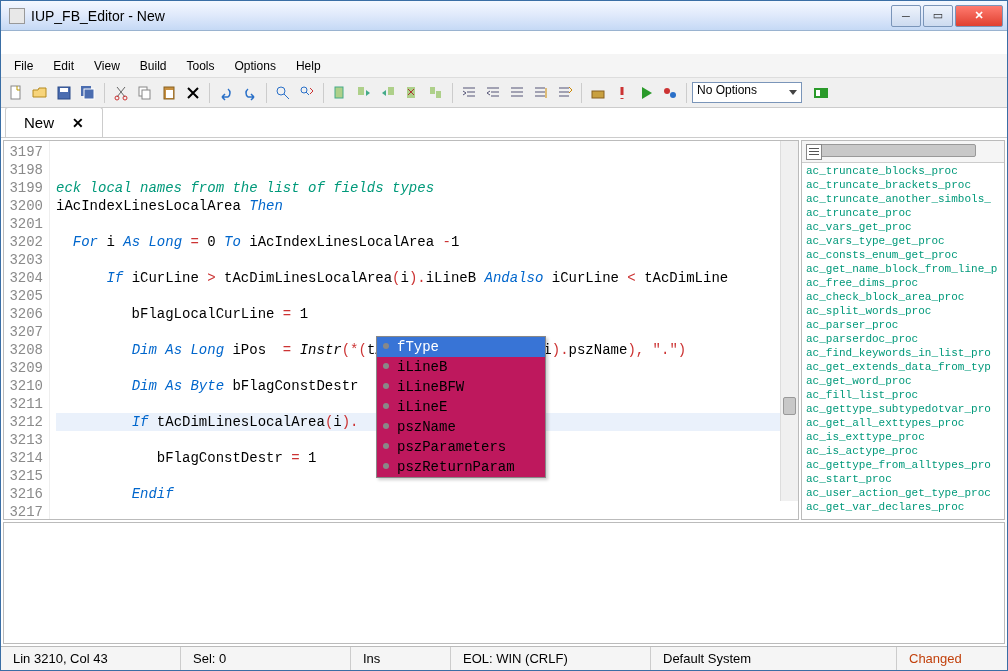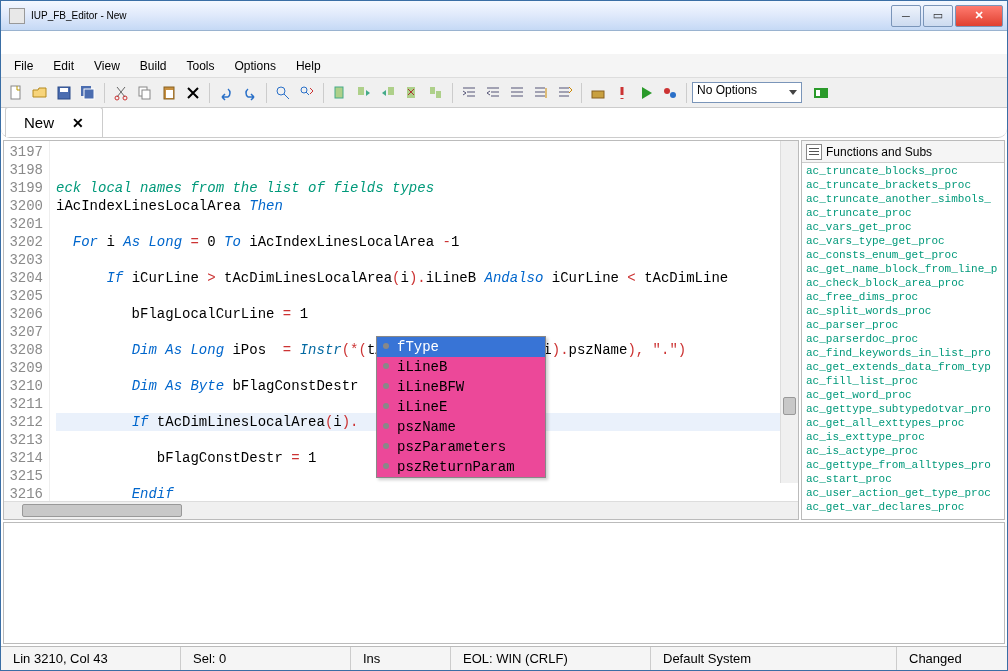--- a/index.html
+++ b/index.html
@@ -1,66 +1,66 @@
 <!DOCTYPE html>
 <html><head>
 <meta charset="utf-8">
 <style>
   * { box-sizing: border-box; margin: 0; padding: 0; }
   body { font-family: Tahoma, Arial, sans-serif; font-size: 12px; background: #f0f0f0; overflow: hidden; width: 1008px; height: 671px; }
   .window { width: 1008px; height: 671px; display: flex; flex-direction: column; border: 1px solid #3a6ea5; background: #fff; }
   .titlebar { height: 30px; background: linear-gradient(to bottom, #f4f8ff, #dfe9fb, #c5d9f5); display: flex; align-items: center; padding: 0 4px 0 8px; color: #000; border-bottom: 1px solid #9ab3d0; }
   .title-icon { width: 16px; height: 16px; background: #e8e8e8; border: 1px solid #999; margin-right: 6px; }
-  .title-text { flex: 1; font-size: 10px; }
+  .title-text { flex: 1; font-size: 14px; }
   .win-btns { display: flex; gap: 0; }
   .win-btn { width: 30px; height: 22px; background: linear-gradient(to bottom,#eef3fb,#cddbf0); border: 1px solid #7a95b9; border-radius: 2px; margin-left: 2px; display:flex; align-items:center; justify-content:center; font-size:11px; color:#333; }
   .win-btn.close { width: 48px; background: linear-gradient(to bottom,#ff7b6f,#e04030); color:#fff; font-weight:bold; }
   .menubar { height: 24px; background: #f5f5f5; display: flex; align-items: center; padding: 0 4px; gap: 2px; border-bottom: 1px solid #ddd; margin-top: 23px; }
   .menu-item { padding: 3px 9px; cursor: default; }
   .toolbar { height: 30px; background: #f0f0f0; display: flex; align-items: center; padding: 2px 4px; gap: 2px; border-bottom: 1px solid #ccc; }
   .tbtn { width: 22px; height: 22px; display:flex; align-items:center; justify-content:center; border: 1px solid transparent; border-radius:2px; }
   .tbtn svg { width:16px; height:16px; }
   .sep { width:1px; height:20px; background:#ccc; margin: 0 3px; }
   .combo { width: 110px; height: 21px; border: 1px solid #7a95b9; background: #fff; font-size: 12px; display:flex; padding: 0 4px; position:relative; }
   .combo::after { content:""; position:absolute; right:4px; top:7px; border-left:4px solid transparent; border-right:4px solid transparent; border-top:5px solid #444; }
-  .tab-row { height: 30px; background: #fff; display:flex; align-items:flex-end; border-bottom: 1px solid #ccc; padding-left: 4px; border-radius: 9px; }
+  .tab-row { height: 30px; background: #fff; display:flex; align-items:flex-end; border-bottom: 1px solid #ccc; padding-left: 4px; }
   .tab { padding: 6px 18px; border: 1px solid #ccc; border-bottom: none; background: #fff; border-radius: 3px 3px 0 0; display:flex; align-items:center; gap: 18px; font-size: 15px; }
   .tab-close { font-size: 14px; font-weight: bold; cursor:default; }
   .main-area { flex: 1; display:flex; min-height:0; }
-  .editor-pane { flex: 1; display:flex; flex-direction:column; border: 1px solid #bbb; margin: 2px; position:relative; background:#fff; }
+  .editor-pane { flex: 1; display:flex; flex-direction:row; border: 1px solid #bbb; margin: 2px; position:relative; background:#fff; }
   .code-area { flex:1; display:flex; overflow:hidden; position:relative; font-family: "Courier New", monospace; font-size: 14px; line-height: 18px; }
   .gutter { width: 46px; background: #fff; color: #8a8a8a; text-align:right; padding: 2px 6px 0 0; border-right: 1px solid #eee; user-select:none; }
   .code-canvas { flex:1; padding: 2px 0 0 6px; white-space: pre; overflow:hidden; position:relative; }
   .line { height: 18px; }
   .line.highlight { background: #eaf1fb; }
   .kw { color: #0066cc; font-style: italic; }
-  .fn { color: #0369a1; font-style: italic; }
+  .fn { color: #000000; font-style: italic; }
   .op { color: #cc3333; }
   .str { color: #cc3333; }
   .cm { color: #00997a; font-style: italic; }
   .txt { color: #000; }
   .vscroll { position:absolute; right:0; top:0; bottom:18px; width:18px; background:#f0f0f0; border-left:1px solid #ddd; }
   .vscroll .thumb { position:absolute; top: 256px; height: 18px; left:2px; right:2px; background:#c8c8c8; border:1px solid #999; border-radius:2px; }
   .hscroll { height:18px; background:#f0f0f0; border-top:1px solid #ddd; position:relative; }
   .hscroll .hthumb { position:absolute; left:18px; width: 160px; top:2px; bottom:2px; background:#c8c8c8; border:1px solid #999; border-radius:2px; }
-  .autocomplete { position:absolute; top: 195px; left: 326px; width: 170px; background:#ec4899; border: 1px solid #888; font-family:"Courier New",monospace; font-size:14px; box-shadow: 2px 2px 3px rgba(0,0,0,0.2); z-index:10; }
+  .autocomplete { position:absolute; top: 195px; left: 326px; width: 170px; background:#be185d; border: 1px solid #888; font-family:"Courier New",monospace; font-size:14px; box-shadow: 2px 2px 3px rgba(0,0,0,0.2); z-index:10; }
   .ac-item { padding: 1px 8px 1px 20px; position:relative; }
   .ac-item::before { content:""; position:absolute; left:6px; top:6px; width:6px; height:6px; background:#888; border-radius:50%; }
   .ac-item.selected { background:#3874d6; color:#fff; }
   .side-pane { width: 204px; display:flex; flex-direction:column; border: 1px solid #bbb; margin: 2px 2px 2px 0; background: #fff; }
   .side-head { height: 22px; display:flex; align-items:center; gap:4px; border-bottom: 1px solid #ccc; padding: 0 4px; background:#f5f5f5; }
   .side-icon { width:16px; height:16px; background:#fff; border:1px solid #888; position:relative; }
   .side-icon::after { content:""; position:absolute; left:2px; right:2px; top:3px; height:1px; background:#555; box-shadow: 0 3px 0 #555, 0 6px 0 #555; }
   .side-list { flex:1; padding: 1px 0; overflow:hidden; font-family:"Courier New",monospace; font-size:11px; line-height: 14px; color:#00997a; }
   .side-list div { padding: 0 4px; white-space:nowrap; overflow:hidden; }
   .bottom-pane { height: 122px; border: 1px solid #bbb; margin: 0 2px 2px 2px; background:#fff; }
   .statusbar { height: 24px; border-top: 1px solid #bbb; display:flex; align-items:center; font-size: 13px; background: #f5f5f5; }
   .status-cell { padding: 0 12px; height:100%; display:flex; align-items:center; border-right: 1px solid #ccc; }
   .status-cell.flex { flex:1; }
-  .changed { color: #000000; }
+  .changed { color: #c2410c; }
 </style>
 </head>
 <body>
 
 <div class="window">
   <div class="titlebar">
     <div class="title-icon"></div>
     <div class="title-text">IUP_FB_Editor - New</div>
     <div class="win-btns">
       <div class="win-btn">─</div>
@@ -296,29 +296,29 @@
       </div>
       <div class="side-list" id="sidelist">
           <div>ac_truncate_blocks_proc</div>
           <div>ac_truncate_brackets_proc</div>
           <div>ac_truncate_another_simbols_</div>
           <div>ac_truncate_proc</div>
           <div>ac_vars_get_proc</div>
           <div>ac_vars_type_get_proc</div>
           <div>ac_consts_enum_get_proc</div>
           <div>ac_get_name_block_from_line_p</div>
+          <div>ac_free_dims_proc</div>
           <div>ac_check_block_area_proc</div>
-          <div>ac_free_dims_proc</div>
           <div>ac_split_words_proc</div>
           <div>ac_parser_proc</div>
           <div>ac_parserdoc_proc</div>
           <div>ac_find_keywords_in_list_pro</div>
           <div>ac_get_extends_data_from_typ</div>
+          <div>ac_get_word_proc</div>
           <div>ac_fill_list_proc</div>
-          <div>ac_get_word_proc</div>
           <div>ac_gettype_subtypedotvar_pro</div>
           <div>ac_get_all_exttypes_proc</div>
           <div>ac_is_exttype_proc</div>
           <div>ac_is_actype_proc</div>
           <div>ac_gettype_from_alltypes_pro</div>
           <div>ac_start_proc</div>
           <div>ac_user_action_get_type_proc</div>
           <div>ac_get_var_declares_proc</div>
         </div>
     </div>

